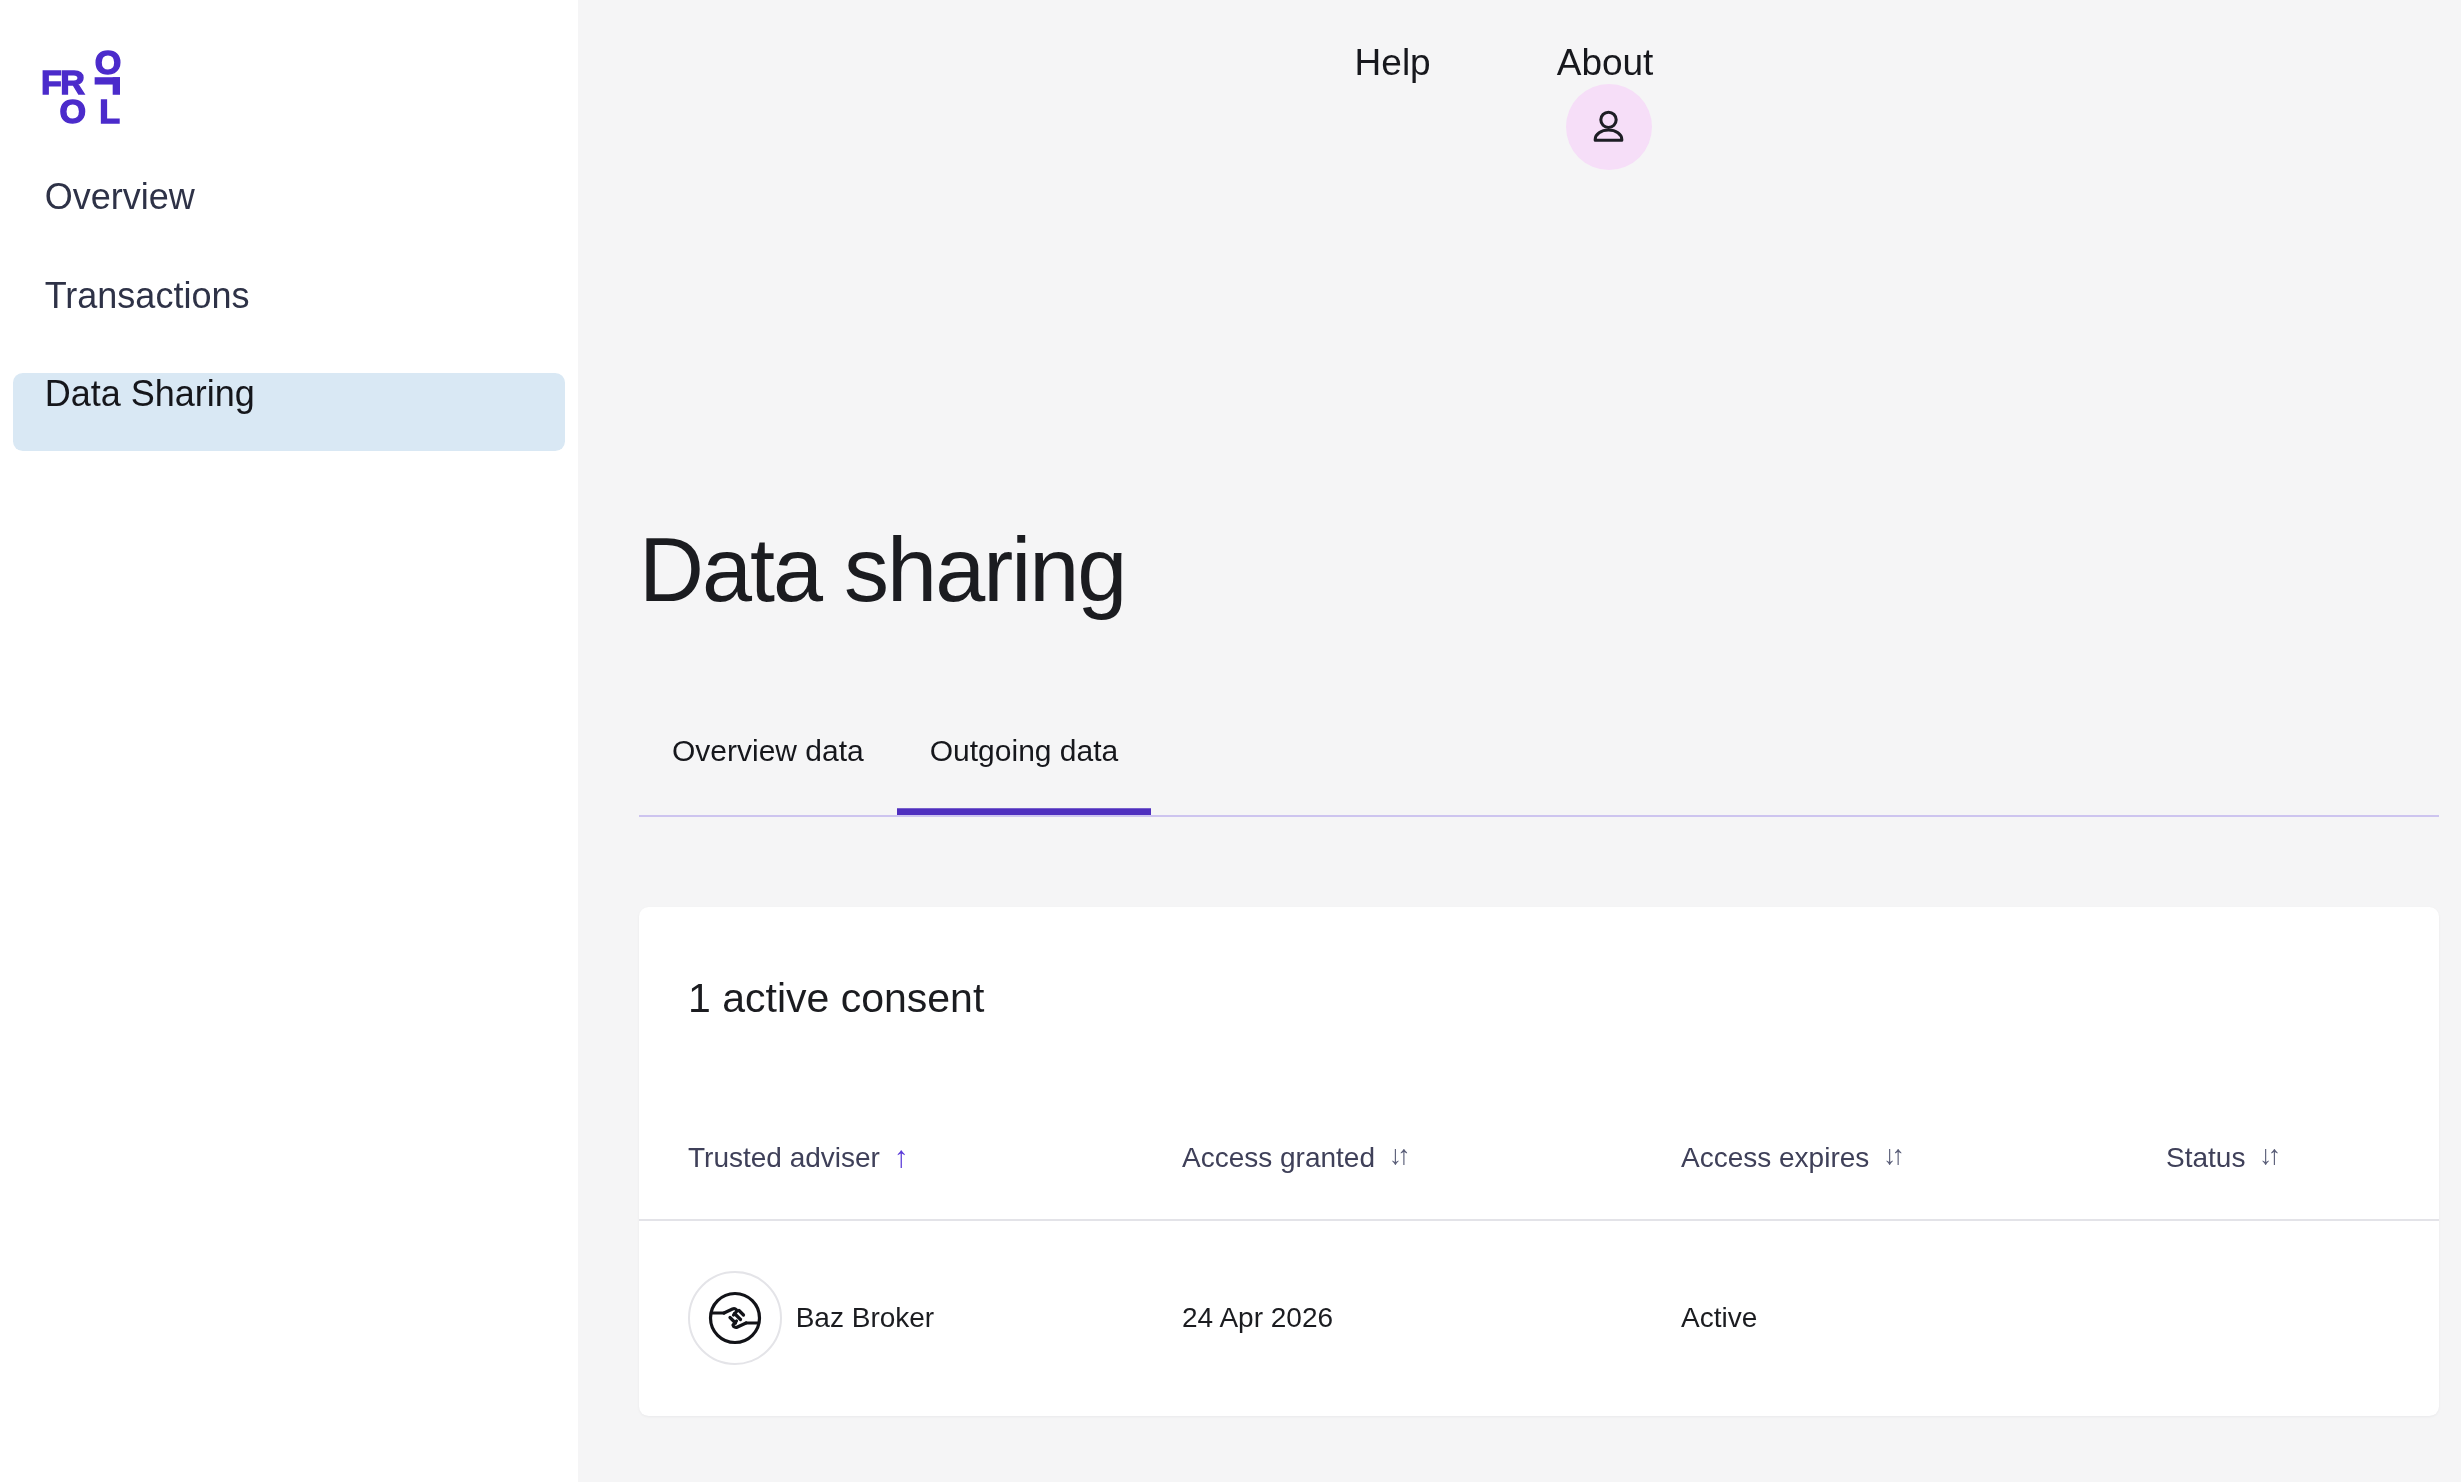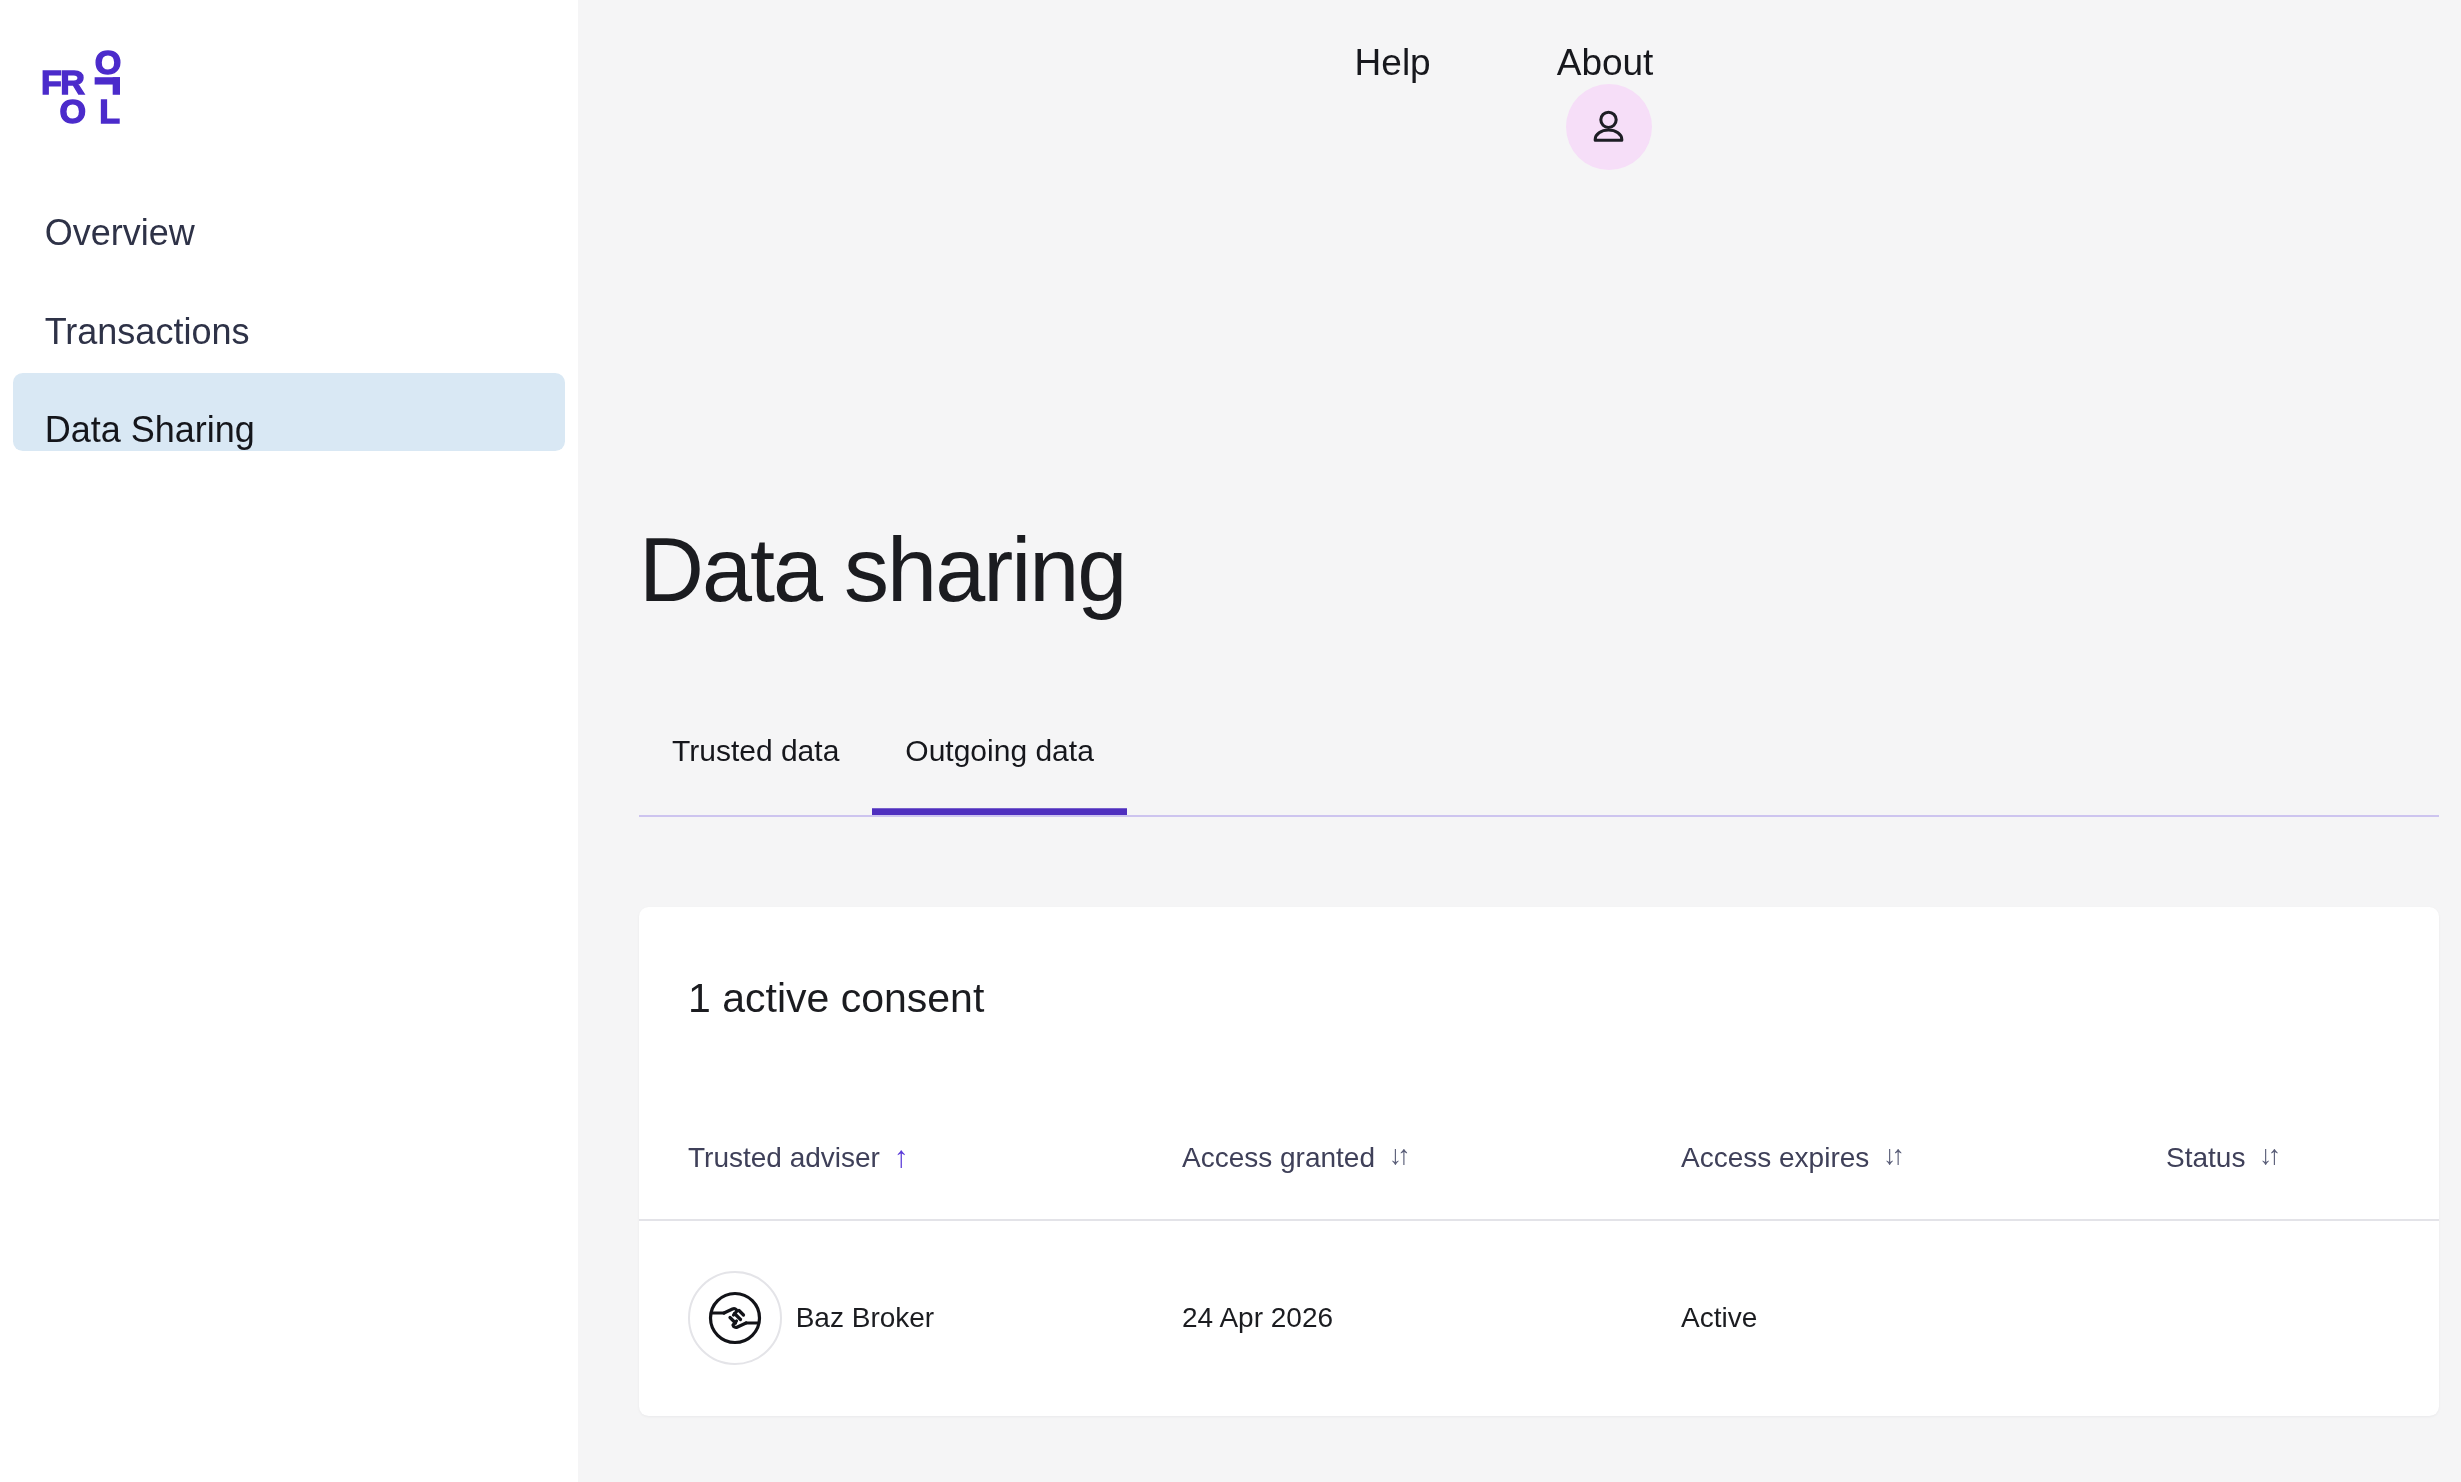--- a/index.html
+++ b/index.html
@@ -15,21 +15,21 @@
   .sidebar {
     position:relative;
     width:578px; height:1482px;
     background:#FFFFFF;
     flex:0 0 auto;
   }
   .logo { position:absolute; left:41px; top:47px; width:80px; height:78px; cursor:pointer; }
   .side-nav { margin-top:176px; padding:0 12.7px; }
   .nav-item {
     height:78px; margin-bottom:20.5px;
-    display:flex; align-items:flex-end;
+    display:flex; align-items:flex-start;
     padding-left:32px;
     font-size:36px; color:#2E3247;
     border-radius:9.8px; cursor:pointer;
   }
   .nav-item.active { background:#D9E8F4; color:#15161B; }
 
   
   .main { flex:1 1 auto; display:flex; flex-direction:column; }
   .topbar {
     height:170px; display:flex; align-items:center;
@@ -144,21 +144,21 @@
       </svg>
     </button>
   </header>
 
   <div class="content">
 
     <h1 class="page-title">Data sharing</h1>
 
     <div class="tabs">
       <div class="tab">
-        <span>Trusted data</span>
+        <span>Overview data</span>
       </div>
       <div class="tab active">
         <span>Outgoing data</span>
       </div>
     </div>
 
     <section class="card">
       <div class="consent-summary">1 active consent</div>
 
       <div class="thead">

